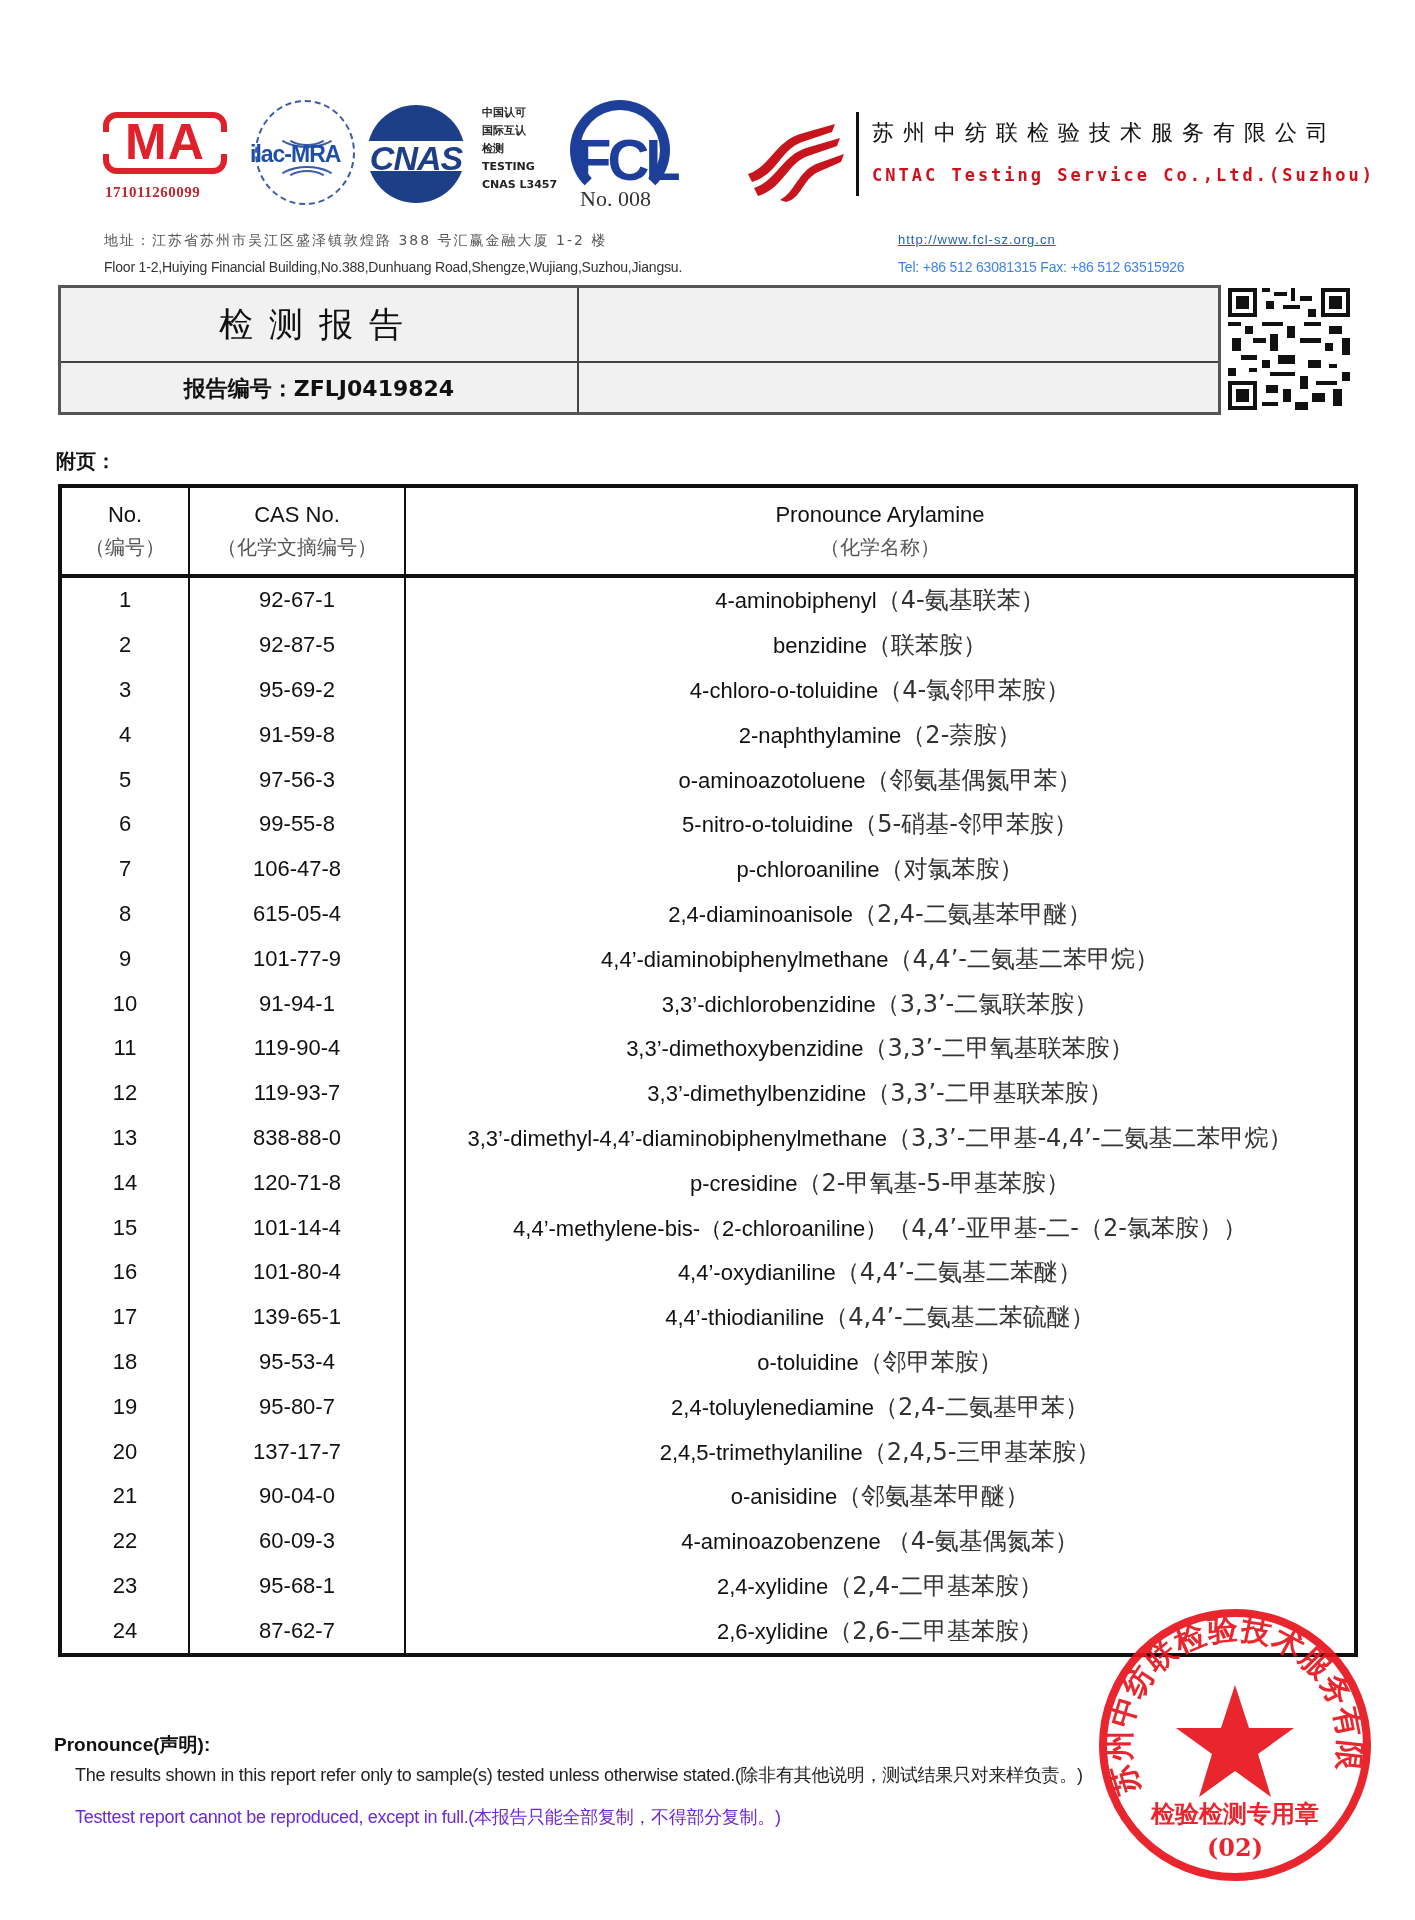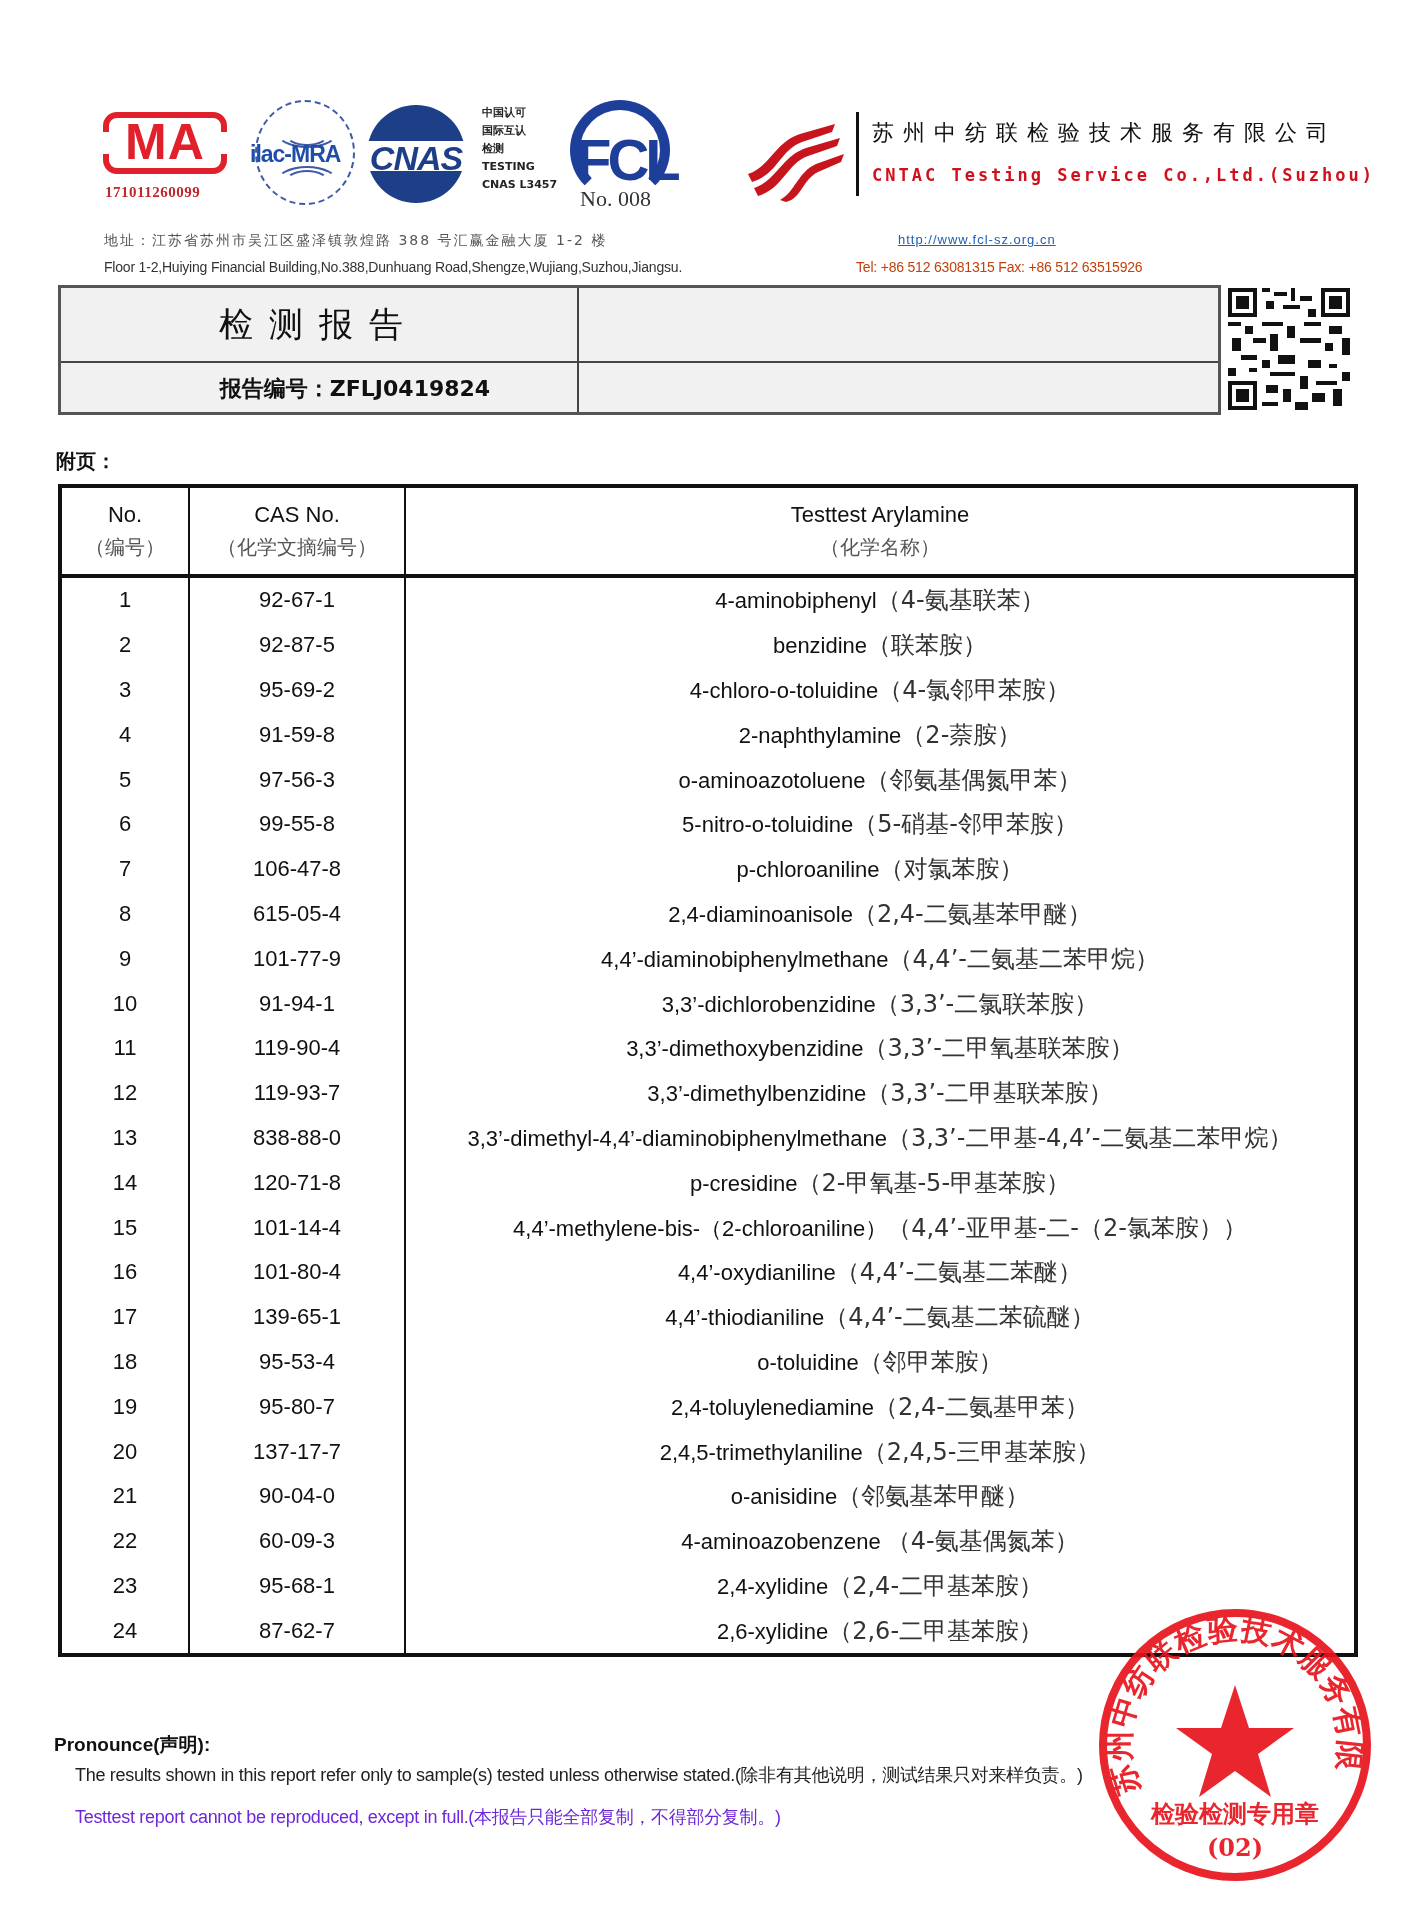--- a/index.html
+++ b/index.html
@@ -32,29 +32,29 @@
   .fcl-no { position:absolute; left:10px; top:86px; font:22px "Liberation Serif", serif; color:#333; }
 
   .logo-cntac { left:740px; top:112px; width:110px; height:90px; }
   .vbar { left:856px; top:112px; width:3px; height:84px; background:#111; }
   .company-cn { left:872px; top:118px; font:22px "DejaVu Sans", sans-serif; letter-spacing:9px; color:#111; }
   .company-en { left:872px; top:165px; font:bold 17px "DejaVu Sans Mono", monospace; letter-spacing:3px; color:#d0101a; }
 
   .addr-cn { left:104px; top:232px; font:14px "DejaVu Sans", sans-serif; color:#555; letter-spacing:2px; }
   .addr-en { left:104px; top:259px; font:14px "Liberation Sans", sans-serif; color:#333; letter-spacing:-0.2px; }
   .url { left:898px; top:232px; font:13px "Liberation Sans", sans-serif; color:#1d5fb8; text-decoration:underline; letter-spacing:1px; }
-  .telfax { left:856px; top:259px; font:14px "Liberation Sans", sans-serif; color:#c2410c; letter-spacing:-0.2px; }
+  .telfax { left:898px; top:259px; font:14px "Liberation Sans", sans-serif; color:#3b82f6; letter-spacing:-0.2px; }
 
   
   .hdr-table { left:58px; top:285px; width:1163px; height:130px; border:3px solid #555; box-sizing:border-box; background:#f1f1f1; }
   .hdr-vline { position:absolute; left:516px; top:0; width:2px; height:100%; background:#444; }
   .hdr-hline { position:absolute; left:0; top:73px; width:100%; height:2px; background:#444; }
   .hdr-title { position:absolute; left:0; top:0; width:516px; height:73px; display:flex; align-items:center; justify-content:center; font:34px "DejaVu Sans", sans-serif; letter-spacing:16px; color:#111; }
   .hdr-verify { position:absolute; left:518px; top:6px; width:642px; text-align:center; font:22px/30px "DejaVu Sans", sans-serif; color:#333; }
-  .hdr-reportno { position:absolute; left:0; top:75px; width:516px; height:52px; display:flex; align-items:center; justify-content:center; font:bold 22px "DejaVu Sans", sans-serif; color:#111;margin-left:36px; }
+  .hdr-reportno { position:absolute; left:0; top:75px; width:516px; height:52px; display:flex; align-items:center; justify-content:center; font:bold 22px "DejaVu Sans", sans-serif; color:#111; }
 
   .qr { left:1228px; top:288px; width:122px; height:122px; }
 
   .appendix { left:56px; top:448px; font:bold 20px "DejaVu Sans", sans-serif; color:#111; }
 
   
   .main-table { left:58px; top:484px; width:1300px; border:4px solid #111; box-sizing:border-box; }
   table { border-collapse:collapse; width:100%; table-layout:fixed; }
   th, td { text-align:center; padding:0; font-family:"Liberation Sans", sans-serif; font-size:22px; color:#111; }
   th { height:86px; font-weight:normal; line-height:32px; border-bottom:4px solid #111; }
@@ -193,21 +193,21 @@
       <tr>
         <th class="c-no">
           <div>No.</div>
           <div class="cn">（编号）</div>
         </th>
         <th class="c-cas">
           <div>CAS No.</div>
           <div class="cn">（化学文摘编号）</div>
         </th>
         <th>
-          <div>Testtest Arylamine</div>
+          <div>Pronounce Arylamine</div>
           <div class="cn">（化学名称）</div>
         </th>
       </tr>
     </thead>
     <tbody id="tbody">
         <tr>
           <td class="c-no">1</td>
           <td class="c-cas">92-67-1</td>
           <td><span>4-aminobiphenyl</span><span class="cn">（4-氨基联苯）</span></td>
         </tr>

